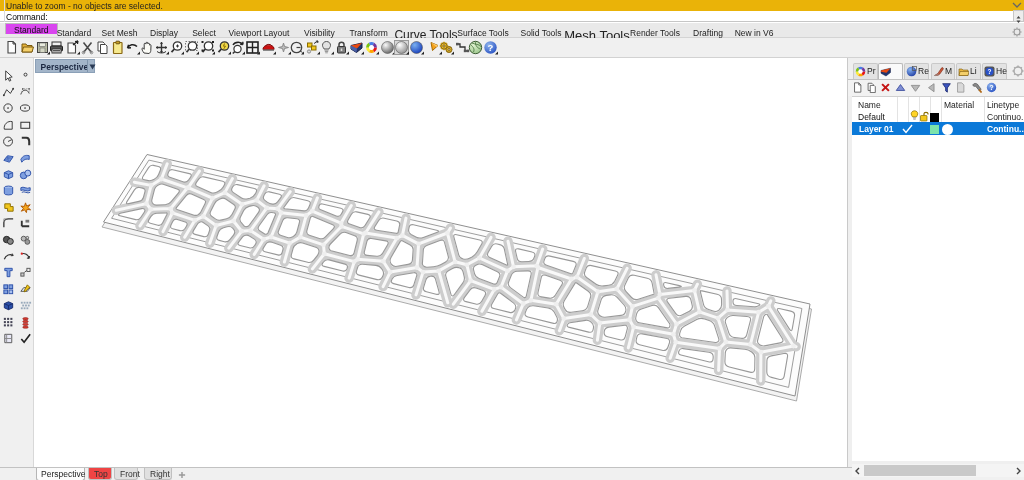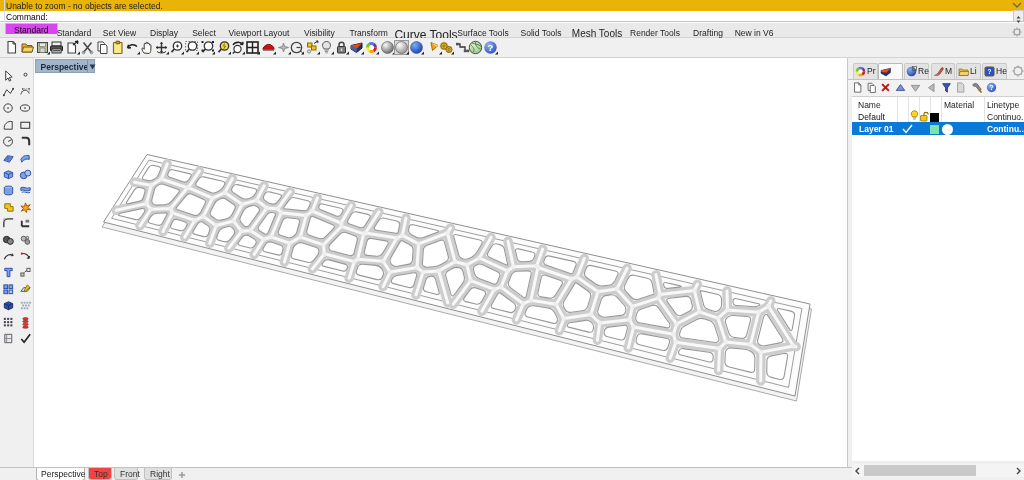--- a/index.html
+++ b/index.html
@@ -20,30 +20,30 @@
   <svg width="9" height="11" viewBox="0 0 9 11">
       <path d="M4.5 2 L6.5 4.5 L2.5 4.5 Z" fill="#444"></path>
       <path d="M4.5 9 L6.5 6.5 L2.5 6.5 Z" fill="#444"></path>
     </svg>
 </div>
 <div class="abs" style="left:3.5px;top:0;width:1px;height:21.5px;background:#d9d9de"></div>
 <div class="abs" style="left:3.5px;top:23px;width:1px;height:34px;background:#d6d6da"></div>
 <div class="abs" style="left:0;top:22.5px;width:1024px;height:15px;background:#e9e9e9;border-bottom:1px solid #d4d4d4">
 <div class="abs" style="left:5px;top:0;height:11.5px;background:#d946ef;border:1px solid #bdbdbd;border-bottom:none;padding:1px 8px 0;font-size:8.5px;color:#111;white-space:nowrap">Standard</div>
 <div class="abs" style="left:73.9px;top:5px;transform:translateX(-50%);font-size:8.5px;color:#222;white-space:nowrap">Standard</div>
-<div class="abs" style="left:119.5px;top:5px;transform:translateX(-50%);font-size:8.5px;color:#222;white-space:nowrap">Set View</div>
+<div class="abs" style="left:119.5px;top:5px;transform:translateX(-50%);font-size:8.5px;color:#222;white-space:nowrap">Set Mesh</div>
 <div class="abs" style="left:164px;top:5px;transform:translateX(-50%);font-size:8.5px;color:#222;white-space:nowrap">Display</div>
 <div class="abs" style="left:204px;top:5px;transform:translateX(-50%);font-size:8.5px;color:#222;white-space:nowrap">Select</div>
 <div class="abs" style="left:259px;top:5px;transform:translateX(-50%);font-size:8.5px;color:#222;white-space:nowrap">Viewport Layout</div>
 <div class="abs" style="left:319.4px;top:5px;transform:translateX(-50%);font-size:8.5px;color:#222;white-space:nowrap">Visibility</div>
 <div class="abs" style="left:368.6px;top:5px;transform:translateX(-50%);font-size:8.5px;color:#222;white-space:nowrap">Transform</div>
 <div class="abs" style="left:426px;top:5px;transform:translateX(-50%);font-size:12px;color:#222;white-space:nowrap">Curve Tools</div>
 <div class="abs" style="left:483px;top:5px;transform:translateX(-50%);font-size:8.5px;color:#222;white-space:nowrap">Surface Tools</div>
 <div class="abs" style="left:541px;top:5px;transform:translateX(-50%);font-size:8.5px;color:#222;white-space:nowrap">Solid Tools</div>
-<div class="abs" style="left:597px;top:5px;transform:translateX(-50%);font-size:10px;color:#222;white-space:nowrap">Mesh Tools</div>
+<div class="abs" style="left:597px;top:5px;transform:translateX(-50%);font-size:13px;color:#222;white-space:nowrap">Mesh Tools</div>
 <div class="abs" style="left:655px;top:5px;transform:translateX(-50%);font-size:8.5px;color:#222;white-space:nowrap">Render Tools</div>
 <div class="abs" style="left:708px;top:5px;transform:translateX(-50%);font-size:8.5px;color:#222;white-space:nowrap">Drafting</div>
 <div class="abs" style="left:754px;top:5px;transform:translateX(-50%);font-size:8.5px;color:#222;white-space:nowrap">New in V6</div>
  <svg class="abs" style="left:1012px;top:4px" width="10" height="10" viewBox="0 0 12 12">
       <circle cx="6" cy="6" r="3.6" fill="none" stroke="#9a9a9a" stroke-width="1.4"></circle>
       <g stroke="#9a9a9a" stroke-width="1.4">
         <path d="M6 0.5 L6 2 M6 10 L6 11.5 M0.5 6 L2 6 M10 6 L11.5 6 M2.2 2.2 L3.2 3.2 M8.8 8.8 L9.8 9.8 M8.8 3.2 L9.8 2.2 M2.2 9.8 L3.2 8.8"></path>
       </g>
     </svg>
 </div>

